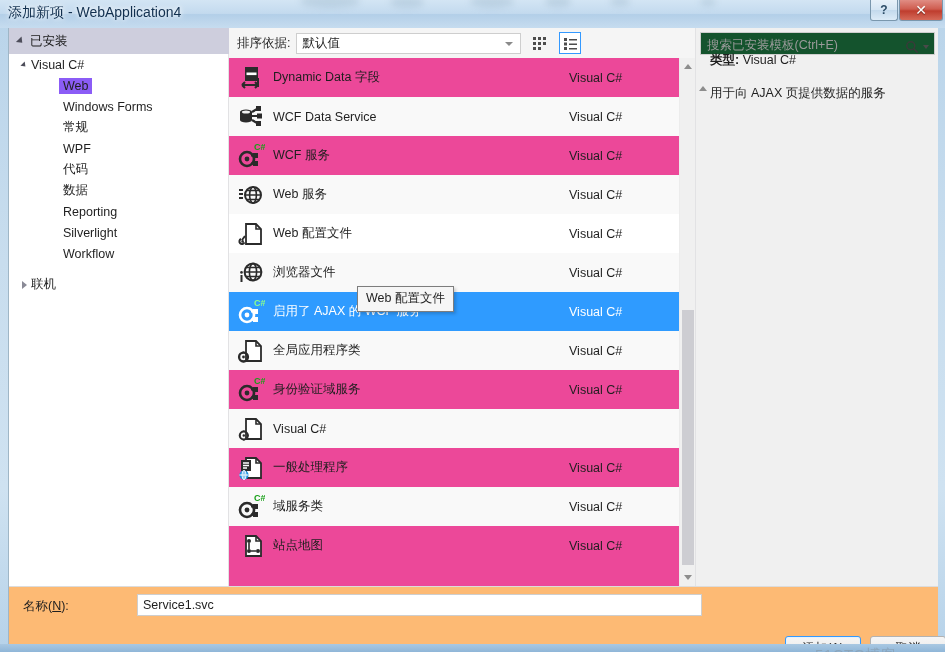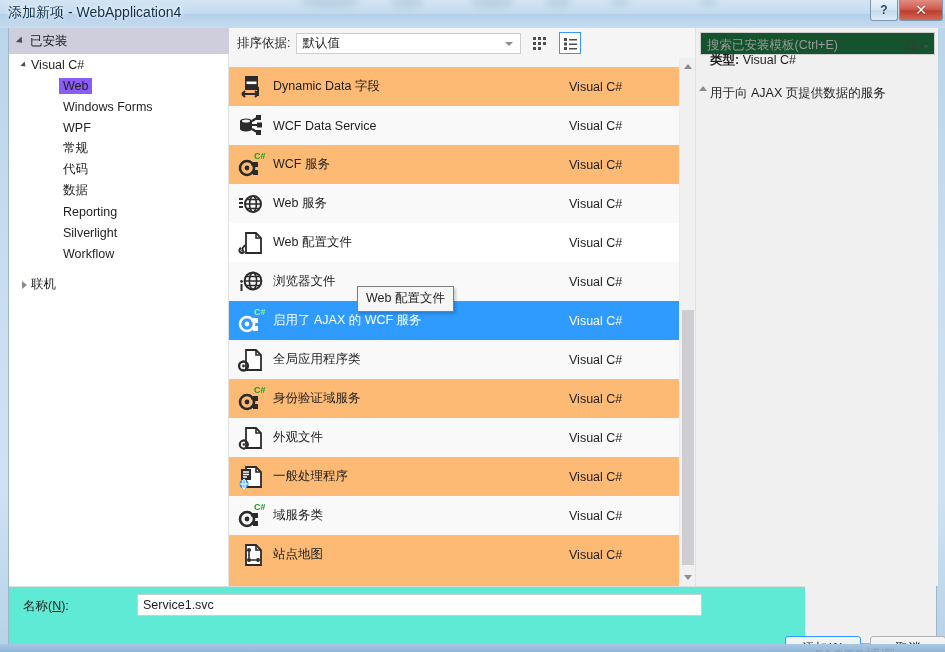--- a/index.html
+++ b/index.html
@@ -155,23 +155,23 @@
     border-top: 4px solid #8a8a8a;
   }
   .view-btn {
     width: 22px; height: 22px; margin-left: 8px;
     display: flex; align-items: center; justify-content: center;
     background: transparent; border: 1px solid transparent;
   }
   .view-btn.active { border: 1px solid #3399ff; background: #ffffff; }
 
   #list {
-    position: absolute; left: 0; top: 39px; width: 450px; height: 528px;
+    position: absolute; left: 0; top: 30px; width: 450px; height: 528px;
     overflow: hidden;
-    background: #fdba74;
+    background: #ec4899;
   }
   .list-row {
     position: relative;
     height: 39px; display: flex; align-items: center;
     cursor: default;
   }
   .list-row.alt { background: #f9f9f9; }
   .list-row.white { background: #ffffff; }
   .list-row.selected { background: #2f9bff; }
   .list-row .icon-wrap {
@@ -247,22 +247,22 @@
   #detail-desc { font-size: 12.5px; color: #1f1f1f; line-height: 1.5; }
 
   
   #right-edge-arrow {
     position: absolute; left: 688px; top: 58px; width: 12px; height: 12px;
     display: flex; align-items: flex-start; justify-content: center;
   }
 
   
   #bottom-area {
-    position: absolute; left: 0; top: 558px; width: 796px; height: 58px;
-    background: #5eead4;
+    position: absolute; left: 0; top: 558px; width: 929px; height: 58px;
+    background: #fdba74;
     border-top: 1px solid #dcdcdc;
     text-align: center;
   }
   #name-label {
     position: absolute; left: 14px; top: 11px;
     font-size: 12.5px; color: #1f1f1f;
   }
   #name-input {
     position: absolute; left: 128px; top: 7px; width: 565px; height: 22px;
     background: #ffffff; border: 1px solid #cecece;
@@ -354,25 +354,25 @@
         <div class="tree-node child selected">
           <span class="expander"></span>
           <span class="node-text">Web</span>
         </div>
         <div class="tree-node child">
           <span class="expander"></span>
           <span class="node-text">Windows Forms</span>
         </div>
         <div class="tree-node child">
           <span class="expander"></span>
+          <span class="node-text">常规</span>
+        </div>
+        <div class="tree-node child">
+          <span class="expander"></span>
           <span class="node-text">WPF</span>
-        </div>
-        <div class="tree-node child">
-          <span class="expander"></span>
-          <span class="node-text">常规</span>
         </div>
         <div class="tree-node child">
           <span class="expander"></span>
           <span class="node-text">代码</span>
         </div>
         <div class="tree-node child">
           <span class="expander"></span>
           <span class="node-text">数据</span>
         </div>
         <div class="tree-node child">
@@ -557,21 +557,20 @@
         <div class="list-row alt">
           <span class="icon-wrap">
             <svg width="28" height="28" viewBox="0 0 28 28">
               <path d="M9 4 H19 L24 9 V24 H9 Z" fill="#ffffff" stroke="#2b2b2b" stroke-width="1.8"></path>
               <path d="M19 4 L19 9 L24 9" fill="none" stroke="#2b2b2b" stroke-width="1.6"></path>
               <circle cx="6.8" cy="20.5" r="4" fill="none" stroke="#2b2b2b" stroke-width="2"></circle>
               <circle cx="6.8" cy="20.5" r="1.2" fill="#2b2b2b"></circle>
               <path d="M6.8 15.6 v1.5 M6.8 23.9 v1.5 M1.9 20.5 h1.5 M10.2 20.5 h1.5" stroke="#2b2b2b" stroke-width="1.8"></path>
             </svg>
           </span>
-          <span class="row-label">外观文件</span>
           <span class="row-lang">Visual C#</span>
         </div>
         <div class="list-row">
           <span class="icon-wrap">
             <svg width="28" height="28" viewBox="0 0 28 28">
               <path d="M9 4 H19 L24 9 V24 H9 Z" fill="#ffffff" stroke="#2b2b2b" stroke-width="1.8"></path>
               <path d="M19 4 L19 9 L24 9" fill="none" stroke="#2b2b2b" stroke-width="1.6"></path>
               <rect x="4" y="6" width="10" height="11" fill="#2b2b2b"></rect>
               <path d="M6 9 H12 M6 11.5 H12 M6 14 H10" stroke="#ffffff" stroke-width="1.4"></path>
               <circle cx="7" cy="21" r="4.6" fill="#1a8fe0"></circle>

